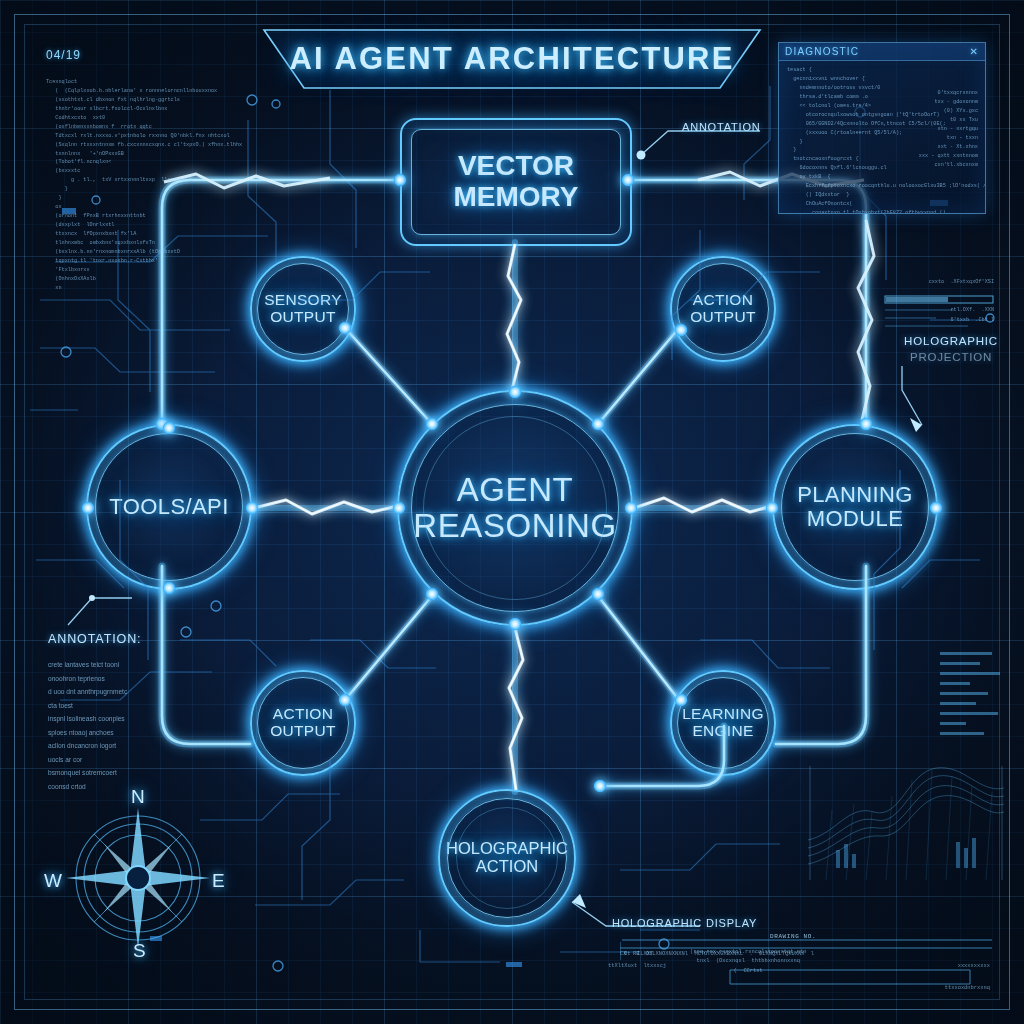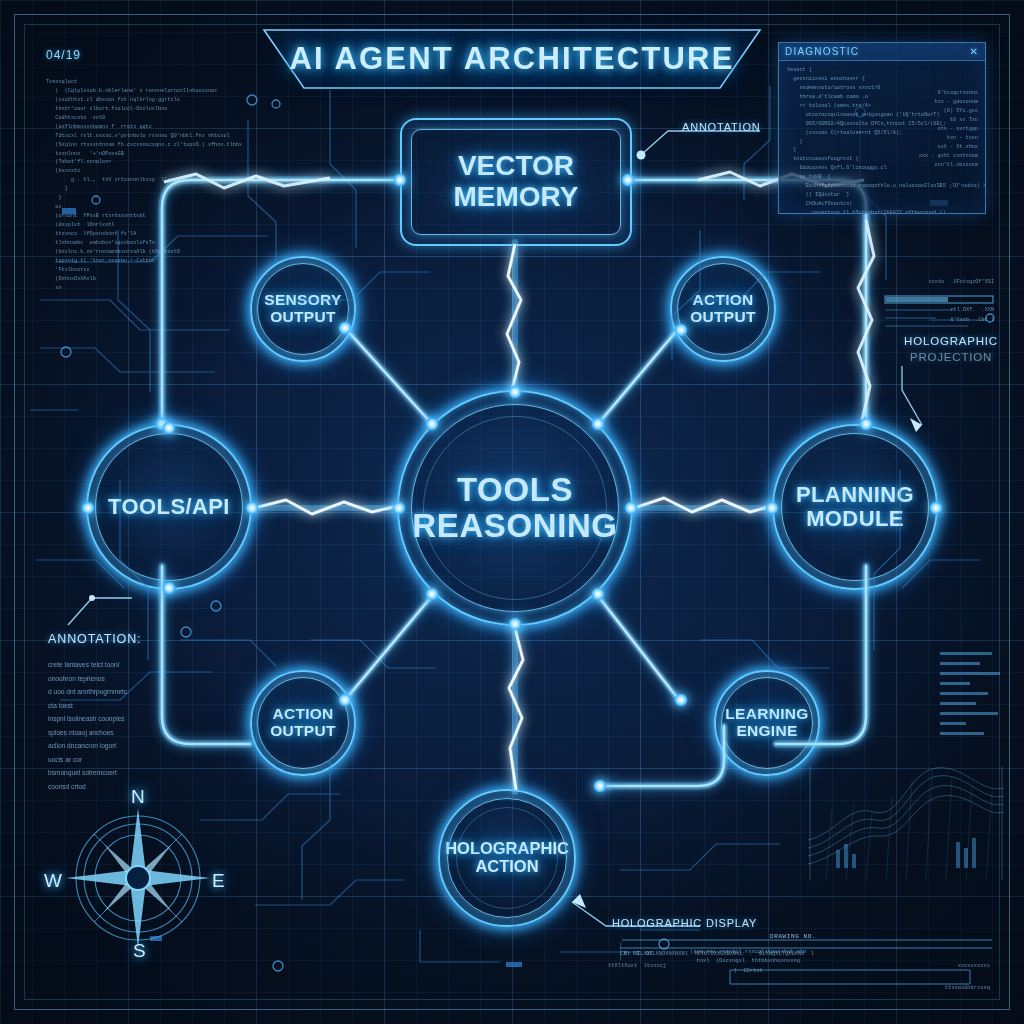--- a/index.html
+++ b/index.html
@@ -34,21 +34,21 @@
   
   #title-banner{position:absolute;left:50%;top:28px;transform:translateX(-50%);
     width:500px;height:62px;}
   #title-banner svg{position:absolute;inset:0;}
   #title-text{position:absolute;inset:0;display:flex;align-items:center;
     justify-content:center;letter-spacing:2.2px;font-size:31px;font-weight:bold;
     color:#cdeeff;text-shadow:0 0 8px #43c4ff,0 0 20px #1e8fe0,0 0 34px #0a5fae;}
 
   
   .node{position:absolute;display:flex;align-items:center;justify-content:center;
-    text-align:center;color:#c6e9ff;font-weight:bold;line-height:1.08;
+    text-align:center;color:#c6e9ff;font-weight:normal;line-height:1.08;
     text-shadow:0 0 7px #3fc1ff,0 0 17px #1a84da;}
   .ring{border-radius:50%;
     background:radial-gradient(circle at 50% 45%, rgba(20,64,118,.55) 0%, rgba(9,32,66,.35) 60%, rgba(6,20,42,.15) 100%);
     box-shadow:0 0 14px rgba(60,175,255,.55), inset 0 0 22px rgba(40,140,230,.33);}
   .ring::before,.ring::after{content:"";position:absolute;border-radius:50%;pointer-events:none;}
   .ring::before{inset:0;border:2.6px solid #63cbff;
     box-shadow:0 0 12px #3fb8ff,0 0 26px rgba(45,150,245,.62),inset 0 0 10px rgba(90,200,255,.45);}
   .ring::after{inset:9px;border:1.6px solid rgba(128,216,255,.82);
     box-shadow:0 0 9px rgba(70,185,255,.72);}
 
@@ -59,21 +59,21 @@
 
   .major{width:166px;height:166px;font-size:22px;letter-spacing:.4px;}
   #tools-api{left:86px;top:424px;}
   #planning-module{left:772px;top:424px;}
 
   .satellite{width:106px;height:106px;font-size:15.5px;letter-spacing:.3px;}
   .satellite::after{inset:7px;}
   #sensory-input{left:250px;top:256px;}
   #action-output-top{left:670px;top:256px;}
   #action-output-bottom{left:250px;top:670px;}
-  #learning-engine{left:670px;top:670px;margin-left:44px;}
+  #learning-engine{left:670px;top:670px;}
   #holographic-display{left:438px;top:789px;width:138px;height:138px;font-size:16.5px;}
   #holographic-display::after{inset:9px;}
   #holographic-display .core-third{position:absolute;inset:18px;border-radius:50%;
     border:1px solid rgba(110,205,255,.3);}
 
   
   #vector-memory{position:absolute;left:400px;top:118px;width:228px;height:124px;
     border-radius:16px;border:2.6px solid #63cbff;
     background:radial-gradient(ellipse at 50% 50%, rgba(18,58,110,.5) 0%, rgba(7,24,50,.3) 100%);
     box-shadow:0 0 14px rgba(60,175,255,.6),inset 0 0 20px rgba(40,140,230,.3);
@@ -283,21 +283,21 @@
   <div id="vector-memory">
     <div>
       <div>VECTOR</div>
       <div>MEMORY</div>
     </div>
   </div>
 
   <div class="node ring" id="core">
     <div class="core-third"></div>
     <div>
-      <div>TOOLS</div>
+      <div>AGENT</div>
       <div>REASONING</div>
     </div>
   </div>
 
   <div class="node ring major" id="tools-api">
     <div>
       <div>TOOLS/API</div>
     </div>
   </div>
 

